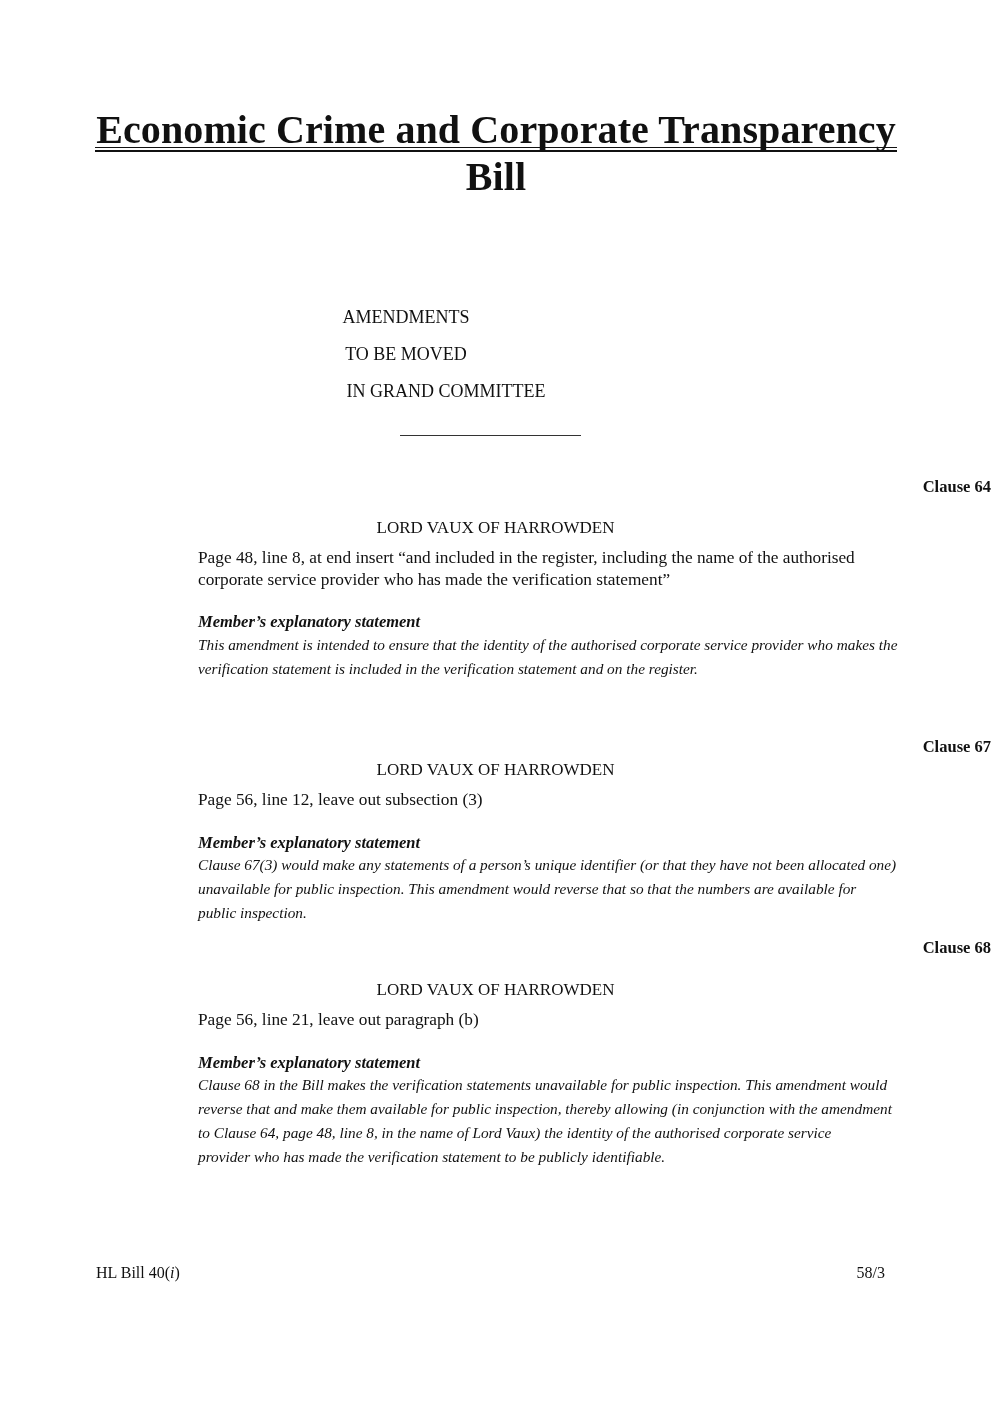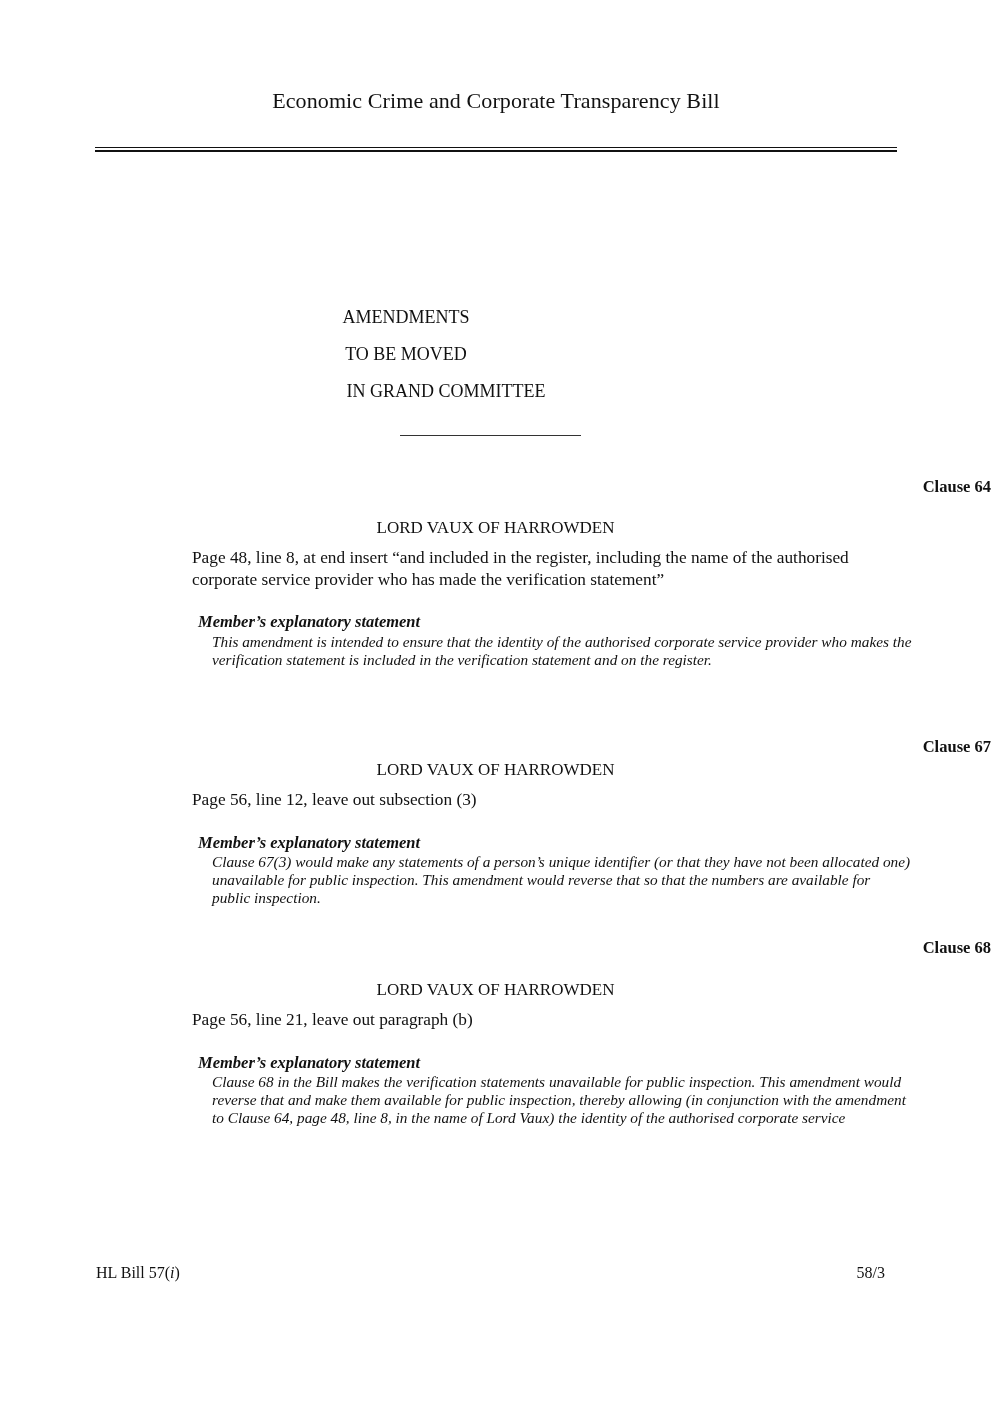--- a/index.html
+++ b/index.html
@@ -1,26 +1,26 @@
 <!DOCTYPE html>
 <html><head>
 <meta charset="utf-8">
 <style>
   html, body { margin: 0; padding: 0; background: #ffffff; }
   body { width: 991px; height: 1401px; position: relative; font-family: "Liberation Serif", "DejaVu Serif", serif; color: #111; overflow: hidden; }
-  .title { position: absolute; left: 95px; width: 802px; top: 88px; text-align: center; font-size: 22px; font-weight: normal; letter-spacing: 0.1px; }
+  .title { position: absolute; left: 95px; width: 802px; top: 106px; text-align: center; font-size: 40px; font-weight: bold; letter-spacing: 0.1px; }
   .rule-thin { position: absolute; left: 95px; width: 802px; top: 147px; height: 1px; background: #111; }
   .rule-thick { position: absolute; left: 95px; width: 802px; top: 150px; height: 2px; background: #111; }
   .heading-line { position: absolute; left: 0; width: 788px; text-align: center; font-size: 18px; margin-left: 12px; }
   .short-rule { position: absolute; left: 400px; width: 181px; top: 435px; height: 1px; background: #333; }
   .clause { position: absolute; left: 0; width: 991px; text-align: right; font-size: 16.5px; font-weight: bold; }
   .member { position: absolute; left: 0; width: 991px; text-align: center; font-size: 17px; }
-  .para { position: absolute; left: 192px; width: 710px; font-size: 17.3px; line-height: 22px; }
+  .para { position: absolute; left: 198px; width: 710px; font-size: 17.3px; line-height: 22px; }
   .expl-head { position: absolute; left: 198px; font-size: 16.5px; font-weight: bold; font-style: italic; }
-  .expl { position: absolute; left: 212px; width: 700px; font-size: 15.3px; font-style: italic; line-height: 18px; }
+  .expl { position: absolute; left: 198px; width: 700px; font-size: 15.3px; font-style: italic; line-height: 24px; }
   .footer-left { position: absolute; left: 96px; top: 1264px; font-size: 16px; }
   .footer-right { position: absolute; right: 106px; top: 1264px; font-size: 16px; }
 </style>
 </head>
 <body>
 
 <div class="title">Economic Crime and Corporate Transparency Bill</div>
 <div class="rule-thin"></div>
 <div class="rule-thick"></div>
 
@@ -40,16 +40,17 @@
 <div class="para" style="top:789px;">Page 56, line 12, leave out subsection (3)</div>
 <div class="expl-head" style="top:833px;">Member’s explanatory statement</div>
 <div class="expl" style="top:853px;">Clause 67(3) would make any statements of a person’s unique identifier (or that they have not been allocated one) unavailable for public inspection. This amendment would reverse that so that the numbers are available for public inspection.</div>
 
 <div class="clause" style="top:938px;">Clause 68</div>
 <div class="member" style="top:980px;">LORD VAUX OF HARROWDEN</div>
 <div class="para" style="top:1009px;">Page 56, line 21, leave out paragraph (b)</div>
 <div class="expl-head" style="top:1053px;">Member’s explanatory statement</div>
 <div class="expl" style="top:1073px; width:695px;">
   <div>Clause 68 in the Bill makes the verification statements unavailable for public inspection. This amendment would reverse that and make them available for public inspection, thereby allowing (in conjunction with the amendment to Clause 64, page 48, line 8, in the name of Lord Vaux) the identity of the authorised corporate service</div>
+  <div>provider who has made the verification statement to be publicly identifiable.</div>
 </div>
 
-<div class="footer-left"><span>HL Bill 57(</span><i>i</i><span>)</span></div>
+<div class="footer-left"><span>HL Bill 40(</span><i>i</i><span>)</span></div>
 <div class="footer-right">58/3</div>
 
 </body></html>

